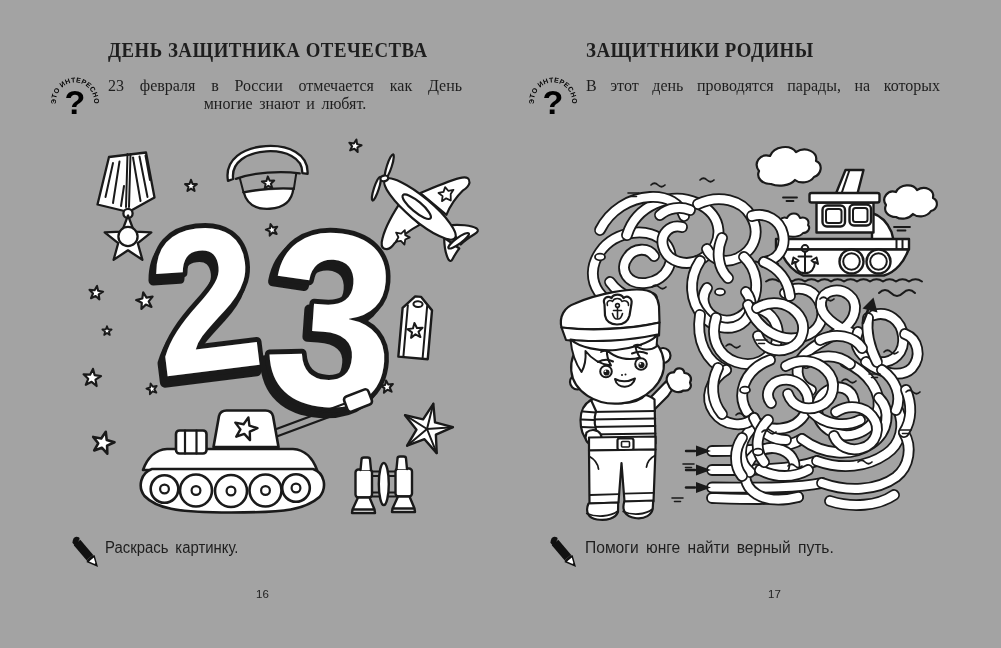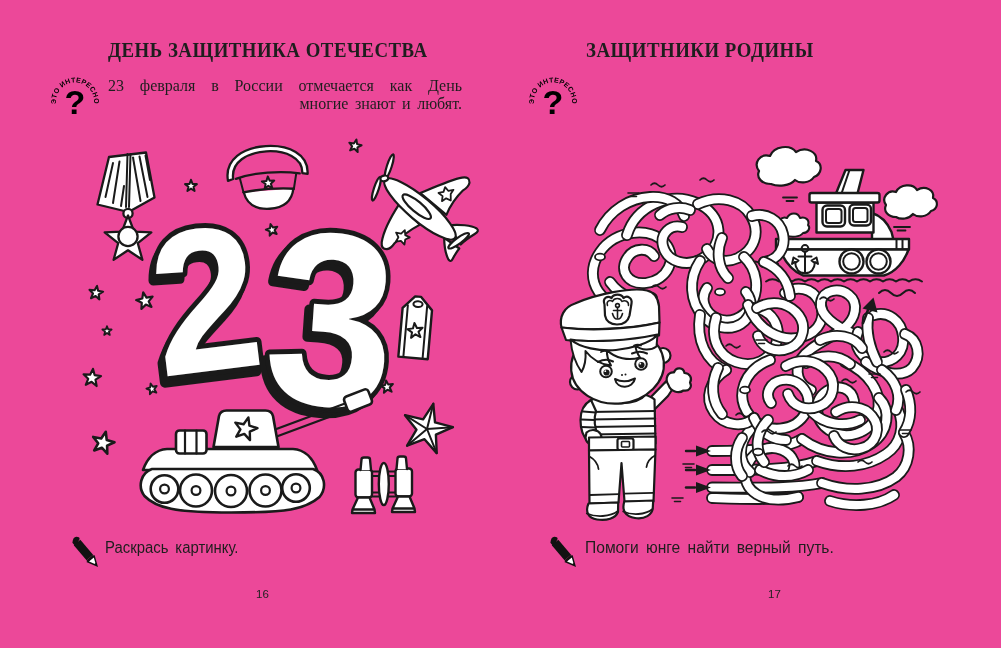--- a/index.html
+++ b/index.html
@@ -1,33 +1,34 @@
 <!DOCTYPE html>
 <html><head><meta charset="utf-8">
 <style>
 html,body{margin:0;padding:0;background:#fff}
-#page{position:relative;width:1001px;height:648px;background:#ec4899;overflow:hidden;color:#1a1a1a}
+#page{position:relative;width:1001px;height:648px;background:#a3a3a3;overflow:hidden;color:#1a1a1a}
 .title{position:absolute;font-family:"Liberation Serif",serif;font-weight:bold;font-size:21.5px;white-space:nowrap;letter-spacing:0.6px;color:#1e1e1e;transform:scaleX(0.875);transform-origin:0 0}
 .par{position:absolute;font-family:Liberation Serif, serif;font-size:16px;color:#1e1e1e;width:354px}
 .jline{text-align:justify;text-align-last:justify;height:17.8px;line-height:17.8px;white-space:nowrap}
-.lline{text-align:right;height:17.8px;line-height:17.8px}
+.lline{text-align:center;height:17.8px;line-height:17.8px}
 .instr{position:absolute;font-family:"Liberation Sans",sans-serif;font-size:16px;color:#1e1e1e;white-space:nowrap;word-spacing:3px;transform:scaleX(0.93);transform-origin:0 0}
 .pnum{position:absolute;font-family:Liberation Sans, sans-serif;font-size:11.5px;color:#222}
 svg{position:absolute;left:0;top:0}
 </style></head>
 <body>
 <div id="page">
   <div class="title" style="left:108px;top:38px">ДЕНЬ ЗАЩИТНИКА ОТЕЧЕСТВА</div>
   <div class="title" style="left:586px;top:38px">ЗАЩИТНИКИ РОДИНЫ</div>
 
   <div class="par" style="left:108px;top:77px">
     <div class="jline">23 февраля в России отмечается как День</div>
     <div class="lline" style="word-spacing:2.5px">многие знают и любят.</div>
   </div>
   <div class="par" style="left:586px;top:77px">
+    <div class="jline">В этот день проводятся парады, на которых</div>
   </div>
 
   <div class="instr" style="left:105px;top:539px">Раскрась картинку.</div>
   <div class="instr" style="left:585px;top:539px;transform:scaleX(0.975)">Помоги юнге найти верный путь.</div>
   <div class="pnum" style="left:256px;top:588px">16</div>
   <div class="pnum" style="left:768px;top:588px">17</div>
 
   <svg width="1001" height="648" viewBox="0 0 1001 648">
     <defs>
       <path id="arcL" d="M 59.1 111.9 A 19 19 0 1 1 90.9 111.9" fill="none"></path>

